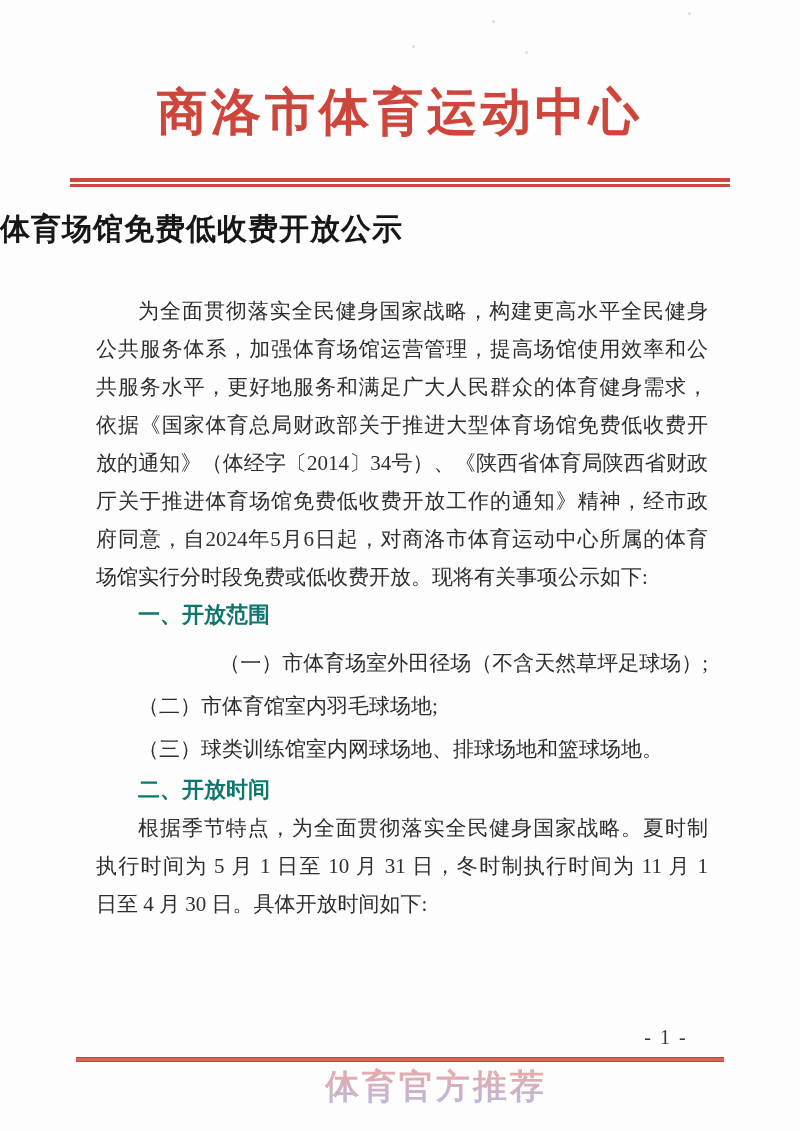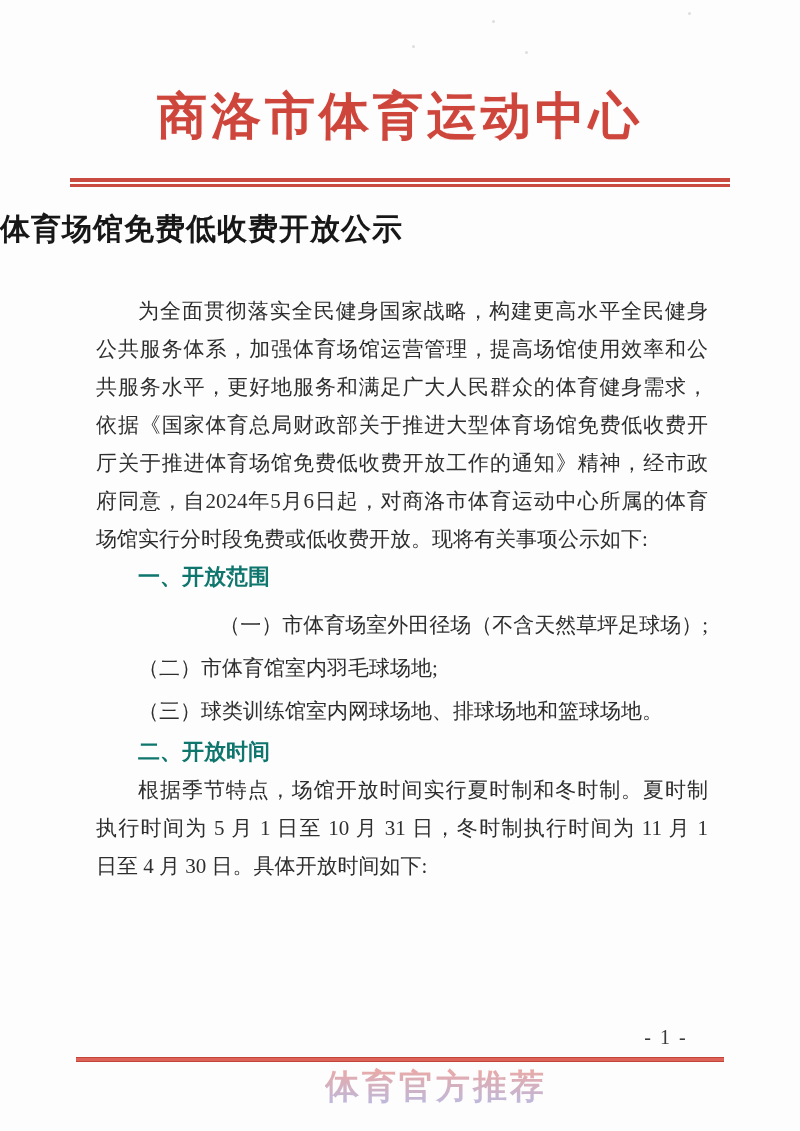--- a/index.html
+++ b/index.html
@@ -15,20 +15,21 @@
   .speck{position:absolute;width:3px;height:3px;border-radius:50%;
     background:#b9b9bd;opacity:.45;}
   
   .org-title{
     position:absolute;top:84px;left:0;width:100%;
     text-align:center;
     font-size:50px;line-height:64px;font-weight:bold;
     letter-spacing:4px;
     color:var(--header-red,#ce453c);
     text-shadow:0 0 1px rgba(206,69,60,.35);
+    font-family:Liberation Mono, monospace;
   }
   .header-rule{
     position:absolute;top:178px;left:70px;width:660px;
     height:2px;
     border-top:4px solid var(--rule-red,#c94a41);
     border-bottom:3px solid var(--rule-red,#c94a41);
     background:transparent;
   }
   .doc-title{
     position:absolute;top:207px;left:0;width:100%;
@@ -98,29 +99,30 @@
 
   <div class="header-rule"></div>
 
   <div class="doc-title">体育场馆免费低收费开放公示</div>
 
   <div class="content">
     <div class="ln indent stretch">为全面贯彻落实全民健身国家战略，构建更高水平全民健身</div>
     <div class="ln stretch">公共服务体系，加强体育场馆运营管理，提高场馆使用效率和公</div>
     <div class="ln stretch">共服务水平，更好地服务和满足广大人民群众的体育健身需求，</div>
     <div class="ln stretch">依据《国家体育总局财政部关于推进大型体育场馆免费低收费开</div>
+    <div class="ln stretch">放的通知》（体经字〔2014〕34号）、《陕西省体育局陕西省财政</div>
     <div class="ln stretch">厅关于推进体育场馆免费低收费开放工作的通知》精神，经市政</div>
     <div class="ln stretch">府同意，自2024年5月6日起，对商洛市体育运动中心所属的体育</div>
     <div class="ln">场馆实行分时段免费或低收费开放。现将有关事项公示如下:</div>
     <div class="ln indent heading">一、开放范围</div>
     <div class="ln indent tall first-tall">（一）市体育场室外田径场（不含天然草坪足球场）;</div>
     <div class="ln indent tall">（二）市体育馆室内羽毛球场地;</div>
     <div class="ln indent tall">（三）球类训练馆室内网球场地、排球场地和篮球场地。</div>
     <div class="ln indent heading">二、开放时间</div>
-    <div class="ln indent stretch">根据季节特点，场馆开放时间实行夏时制和冬时制。夏时制</div>
+    <div class="ln indent stretch">根据季节特点，为全面贯彻落实全民健身国家战略。夏时制</div>
     <div class="ln stretch">执行时间为 5 月 1 日至 10 月 31 日，冬时制执行时间为 11 月 1</div>
     <div class="ln">日至 4 月 30 日。具体开放时间如下:</div>
   </div>
 
   <div class="page-number">- 1 -</div>
 
   <div class="footer-rule"></div>
 
   <div class="watermark">体育官方推荐</div>
 

